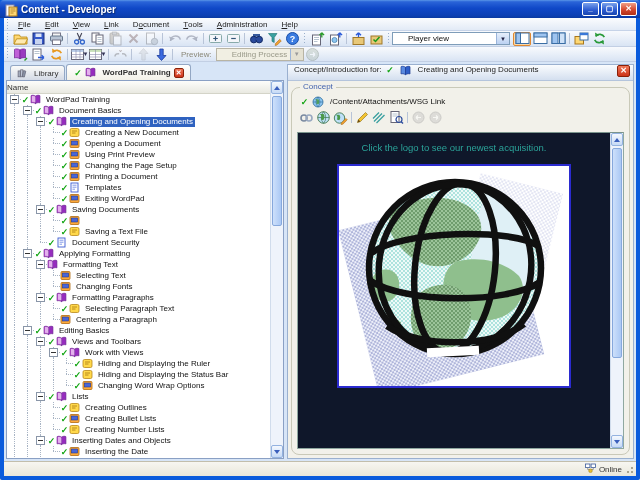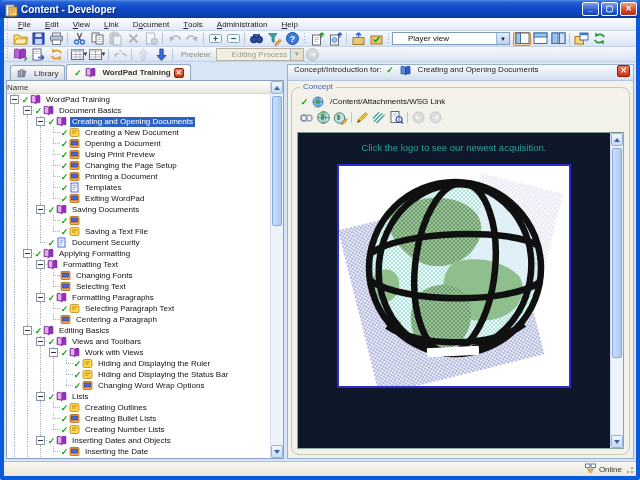--- a/index.html
+++ b/index.html
@@ -692,34 +692,34 @@
               <span class="guide"></span>
               <span class="guide"></span>
               <span class="guide"></span>
               <span class="conn"></span>
               <span class="ticon">
                 <svg width="11" height="11" viewBox="0 0 11 11">
                   <rect x="1" y="1.5" width="9" height="8" rx="1" fill="#ffaa3a" stroke="#b06a10" stroke-width=".8"></rect>
                   <rect x="2.4" y="3" width="6.2" height="4" fill="#4a66d8" stroke="#223a90" stroke-width=".6"></rect>
                 </svg>
               </span>
-              <span class="tlabel">Changing Fonts</span>
+              <span class="tlabel">Selecting Text</span>
             </div>
             <div class="trow">
               <span class="guide"></span>
               <span class="guide"></span>
               <span class="guide"></span>
               <span class="conn"></span>
               <span class="ticon">
                 <svg width="11" height="11" viewBox="0 0 11 11">
                   <rect x="1" y="1.5" width="9" height="8" rx="1" fill="#ffaa3a" stroke="#b06a10" stroke-width=".8"></rect>
                   <rect x="2.4" y="3" width="6.2" height="4" fill="#4a66d8" stroke="#223a90" stroke-width=".6"></rect>
                 </svg>
               </span>
-              <span class="tlabel">Selecting Text</span>
+              <span class="tlabel">Changing Fonts</span>
             </div>
             <div class="trow">
               <span class="guide"></span>
               <span class="guide"></span>
               <span class="conn cont">
                 <span class="exp"></span>
               </span>
               <span class="chk">✓</span>
               <span class="ticon">
                 <svg width="11" height="11" viewBox="0 0 11 11">

